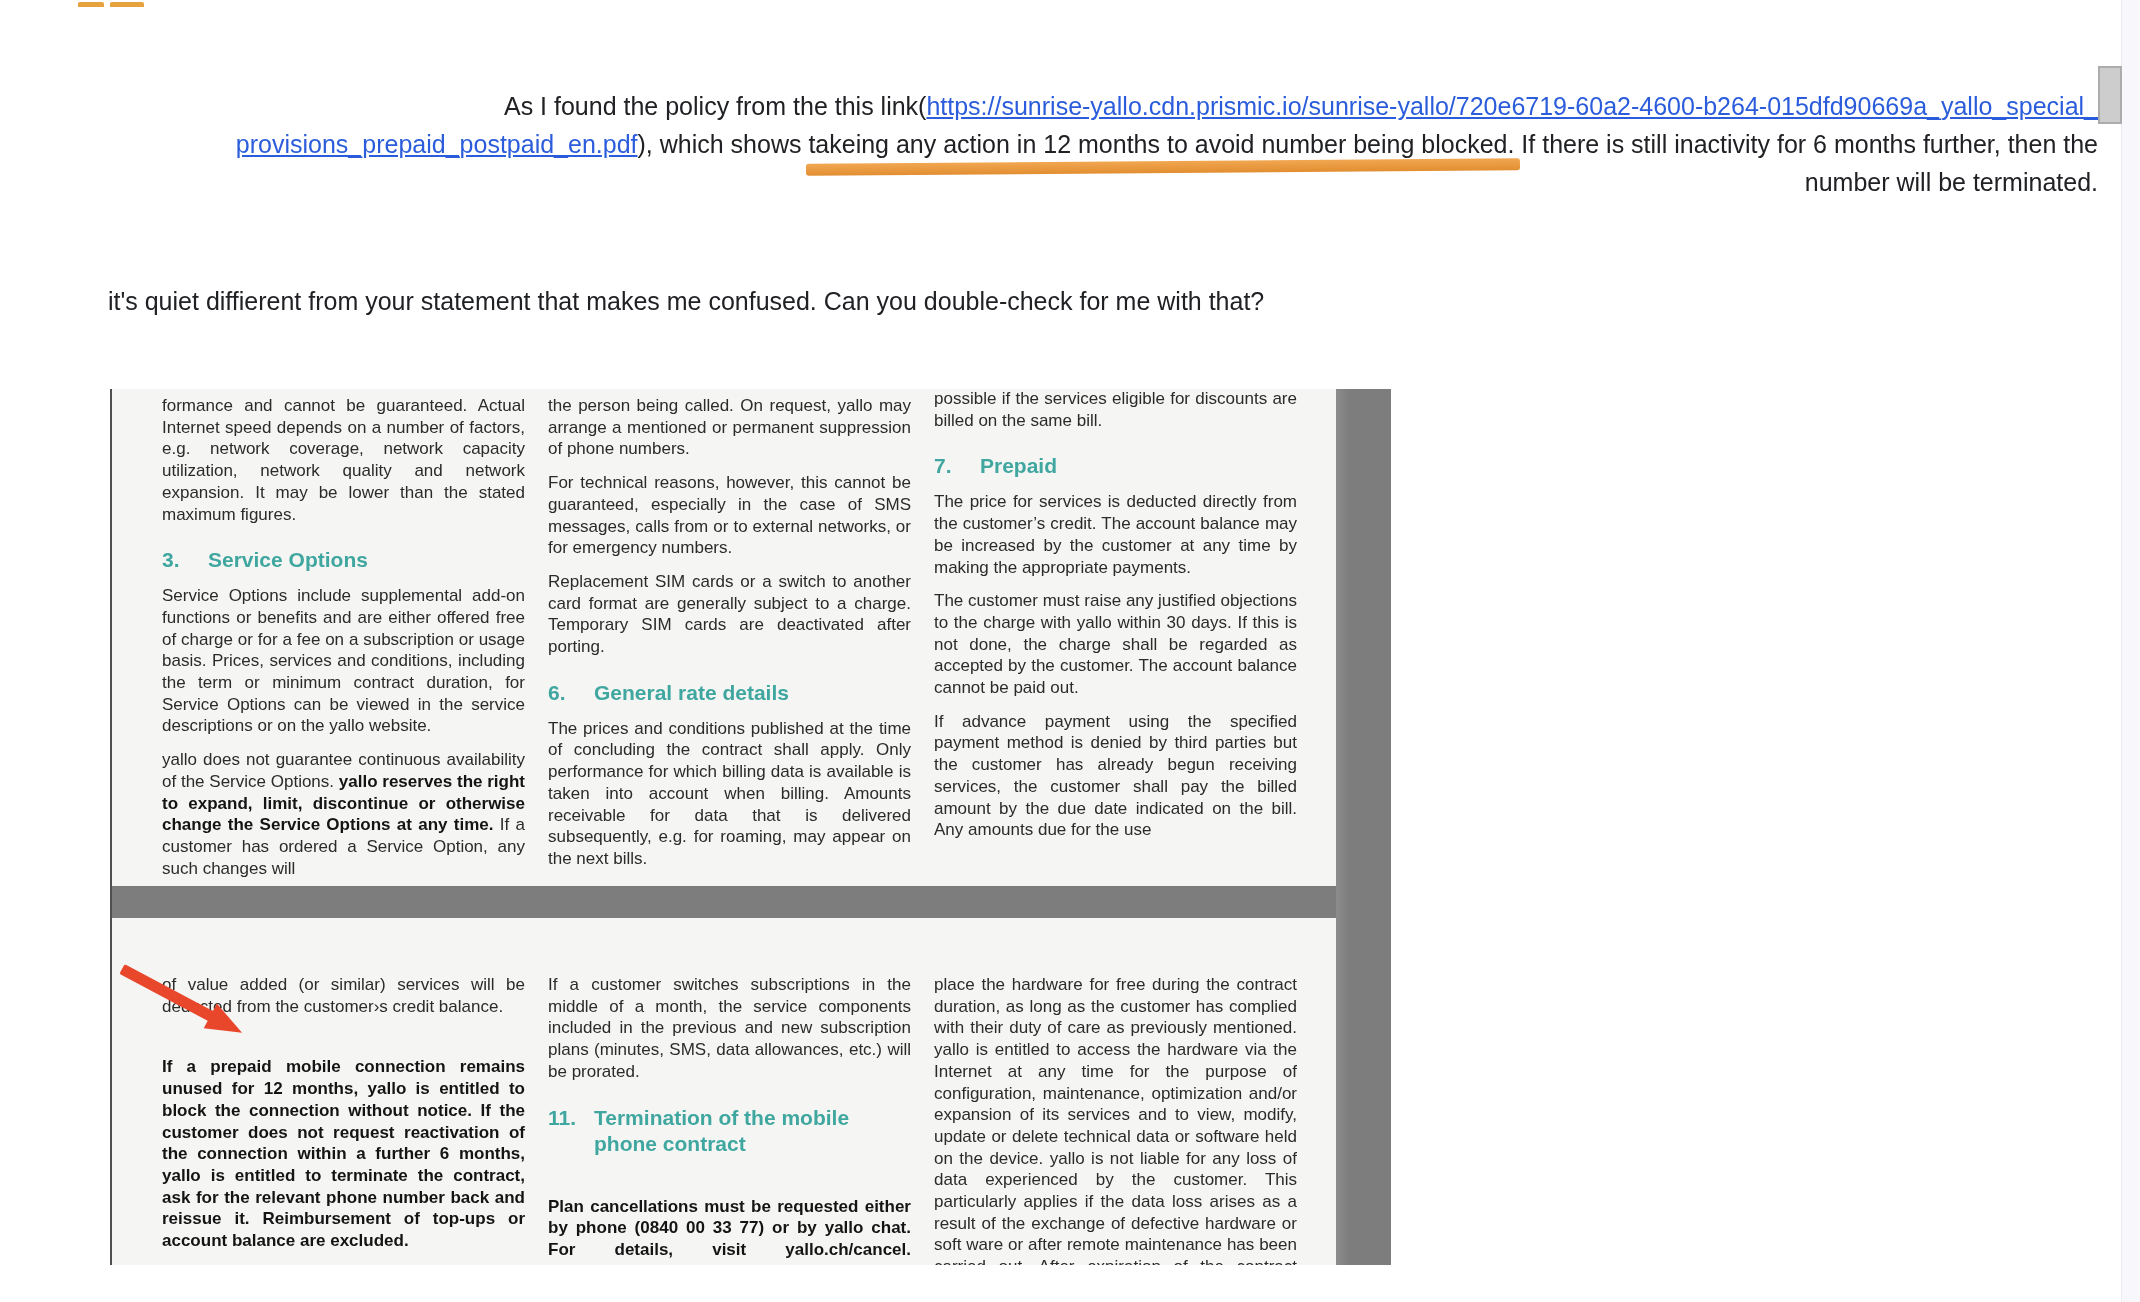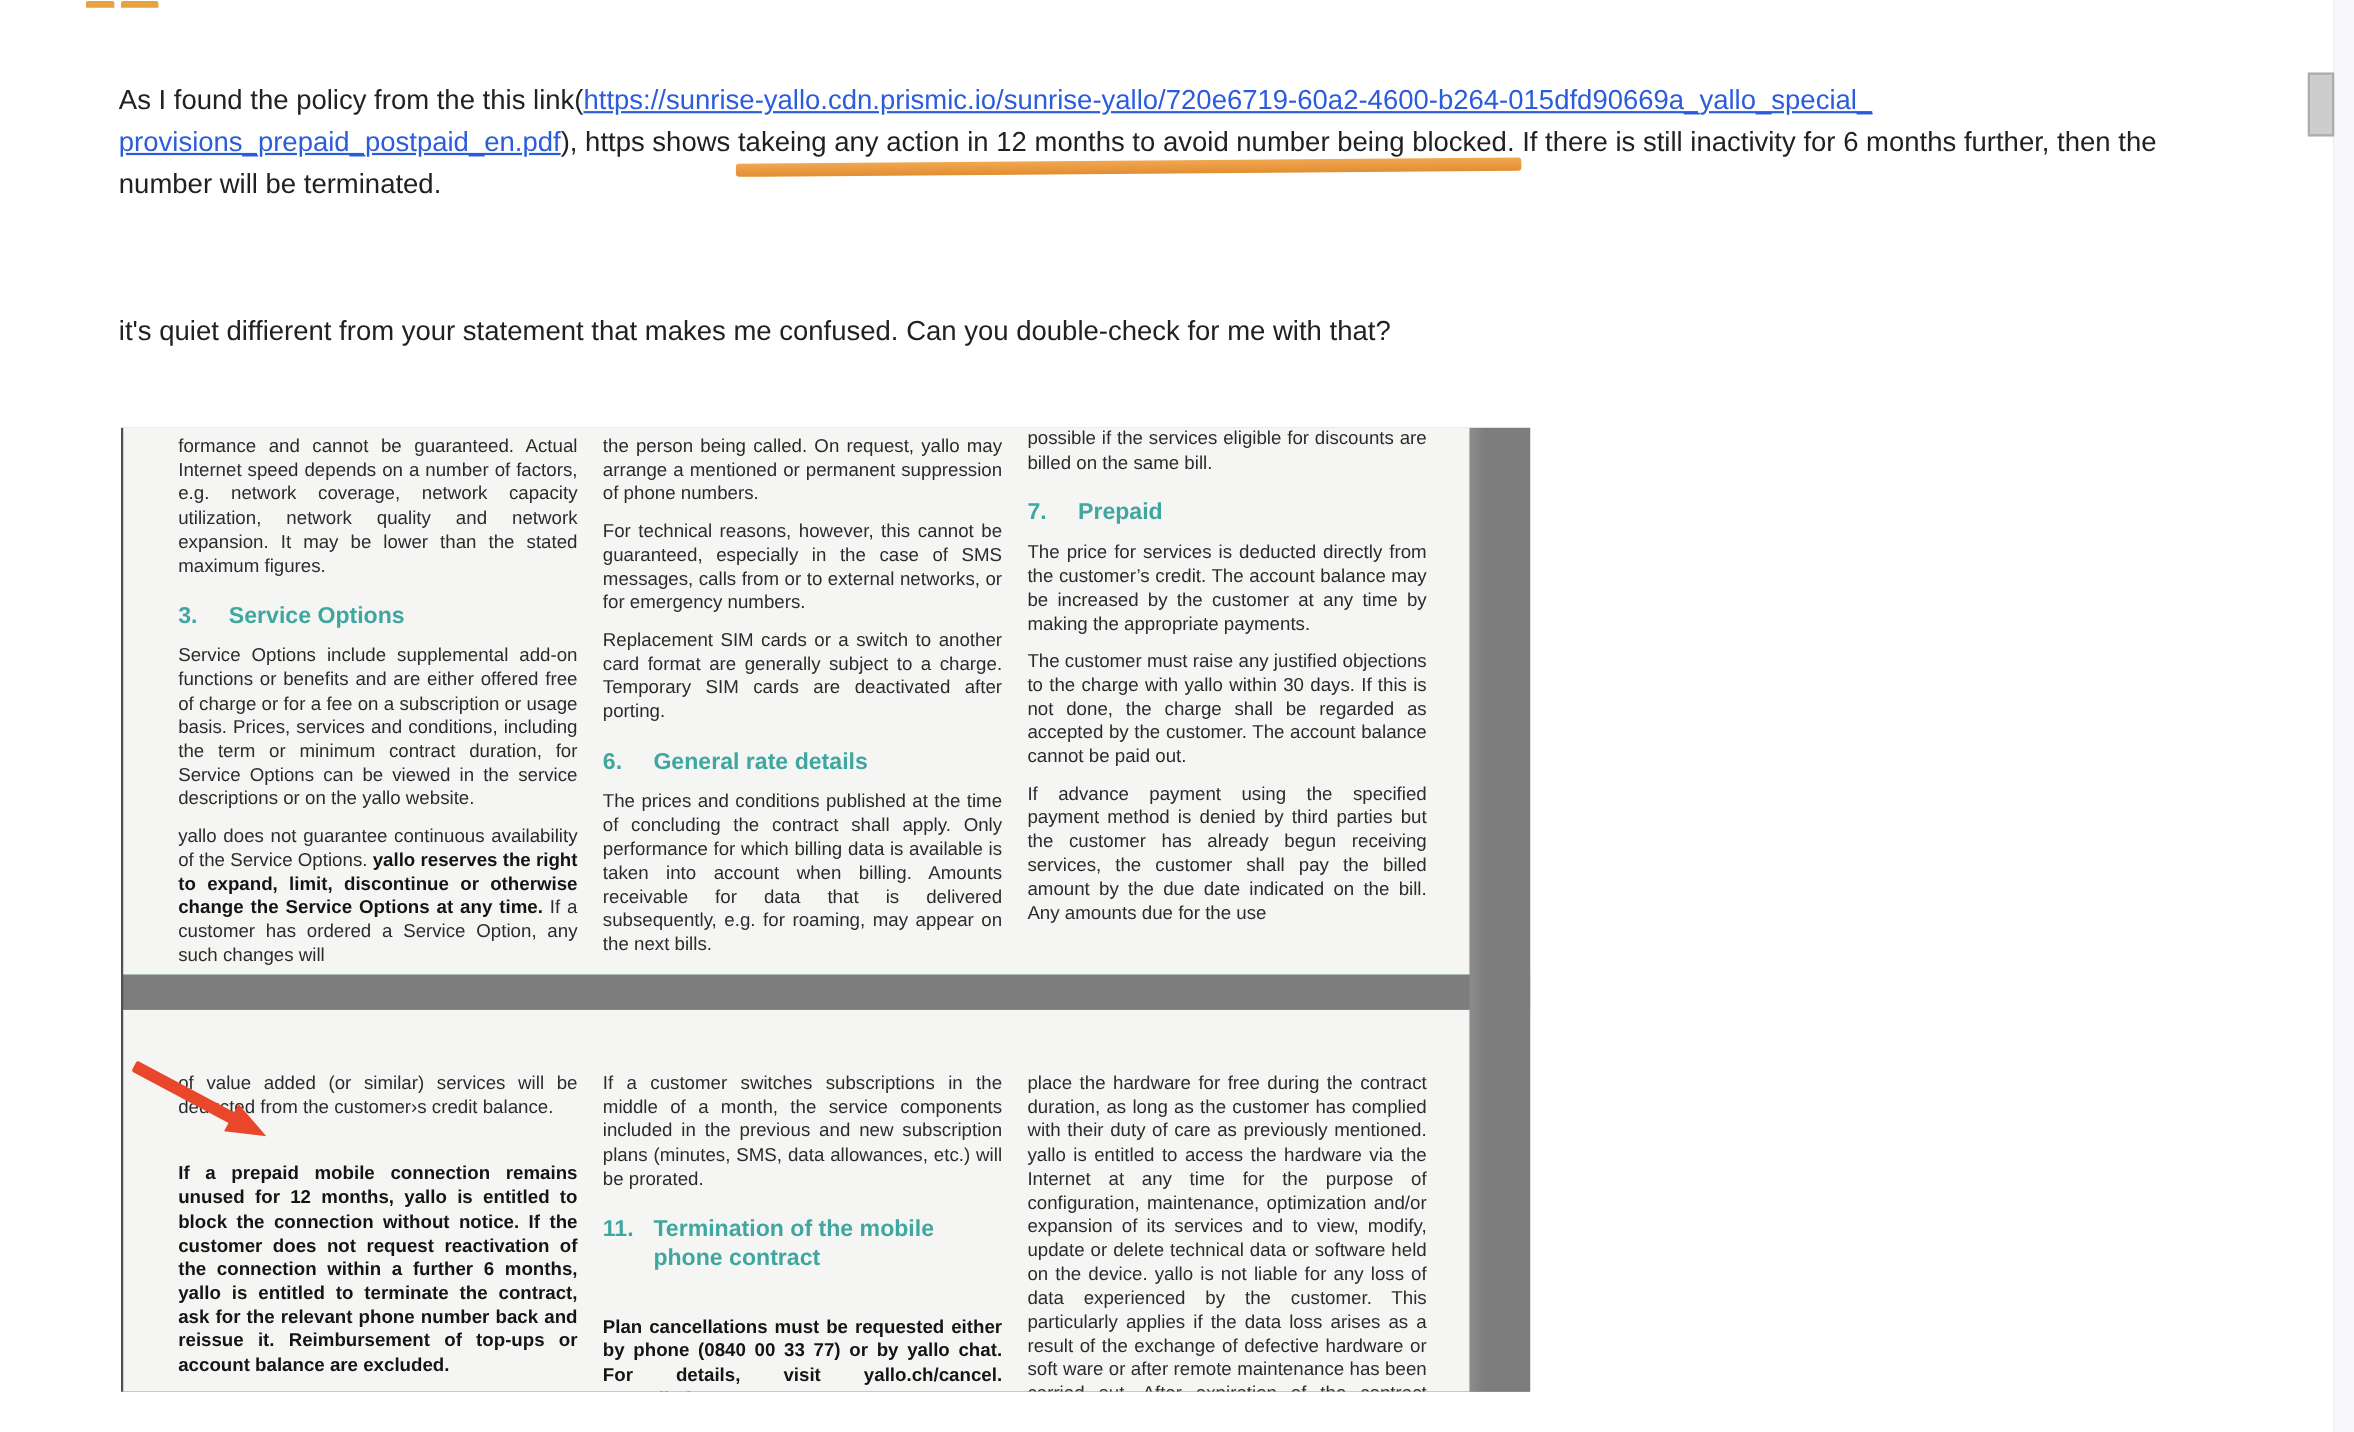--- a/index.html
+++ b/index.html
@@ -62,26 +62,26 @@
     background:#cdcdcd;border:2px solid #acacac;
   }
 </style>
 </head>
 <body>
 
 <div class="top-frag">
   <i style="width:26px;"></i><i style="width:34px;margin-left:6px;"></i>
 </div>
 
-<div class="msg" style="top:72px;">
+<div class="msg" style="top:87px;text-align:right;">
   <div class="line">
     <span>As I found the policy from the this link(</span><a class="doclink">https://sunrise-yallo.cdn.prismic.io/sunrise-yallo/720e6719-60a2-4600-b264-015dfd90669a_yallo_special_</a>
   </div>
   <div class="line">
-    <a class="doclink">provisions_prepaid_postpaid_en.pdf</a><span>), https shows </span><span class="hl">takeing any action in 12 months to avoid number being blocked.</span><span> If there is still inactivity for 6 months further, then the</span>
+    <a class="doclink">provisions_prepaid_postpaid_en.pdf</a><span>), which shows </span><span class="hl">takeing any action in 12 months to avoid number being blocked.</span><span> If there is still inactivity for 6 months further, then the</span>
   </div>
   <div class="line">number will be terminated.</div>
 </div>
 
 <div class="msg" style="top:282px;">
   <div class="line">it's quiet diffierent from your statement that makes me confused. Can you double-check for me with that?</div>
 </div>
 
 <div class="pdf">
   <div class="band gapband"></div>

